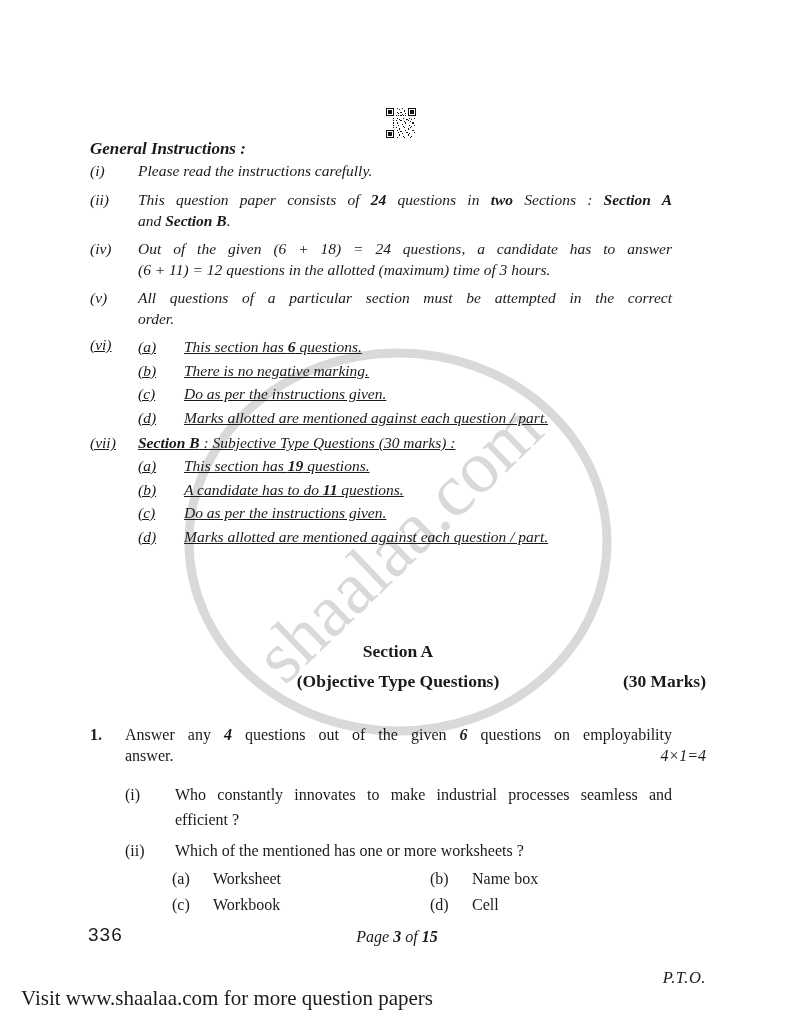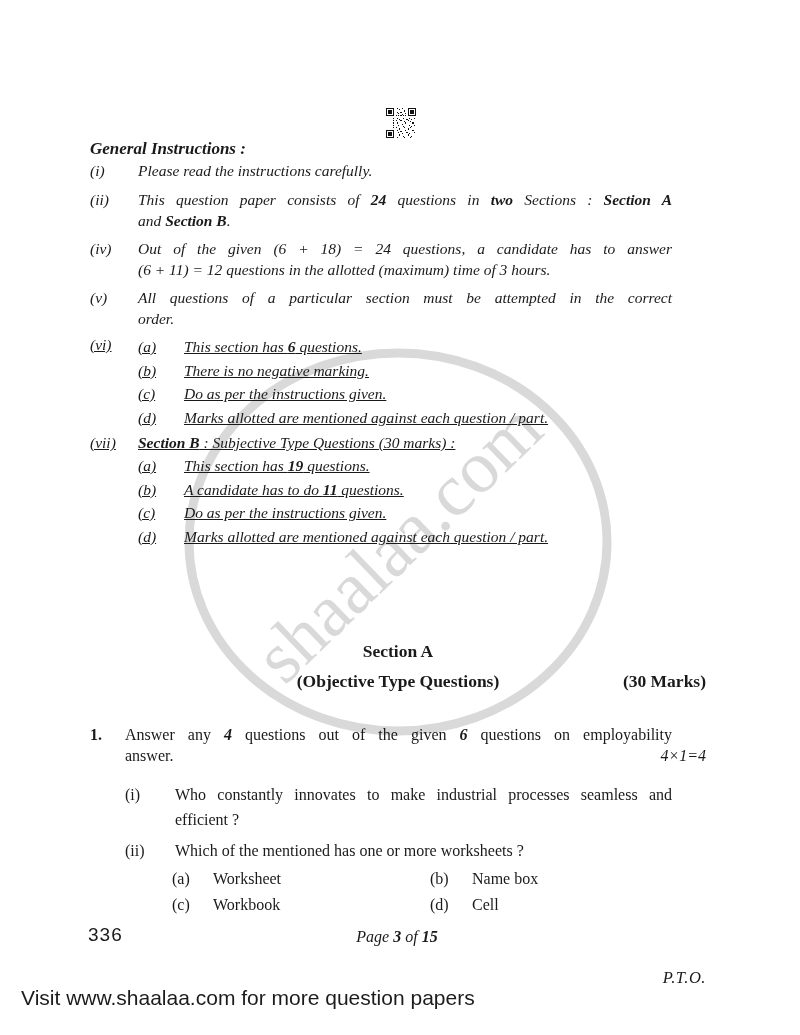--- a/index.html
+++ b/index.html
@@ -66,21 +66,21 @@
   .footer-code {
     position: absolute; left: 0; top: 1px;
     font-family: "Liberation Sans", sans-serif; font-size: 19px; letter-spacing: 1px; text-align: center;
   }
   .footer-page { position: absolute; left: 0; right: 0; top: 5px; text-align: center; font-style: italic; font-size: 16px; }
   .footer-pto { position: absolute; right: 0; top: 1px; font-style: italic; font-size: 16.5px; letter-spacing: 0.5px; margin-top: 44px; }
 
   
   .banner {
     position: absolute; left: 21px; top: 986px;
-    font-family: Liberation Sans, sans-serif; font-size: 21px; color: #1c1c1c;
+    font-family: Liberation Serif, serif; font-size: 21px; color: #1c1c1c;
   }
 </style>
 </head>
 <body>
 
 <svg id="watermark-svg" width="800" height="1035" viewBox="0 0 800 1035" aria-hidden="true">
   <ellipse cx="398" cy="542" rx="209" ry="189" fill="none" stroke="#d9d9d9" stroke-width="9"></ellipse>
   <text x="398" y="542" transform="rotate(-44 398 542)" text-anchor="middle" dominant-baseline="central" font-family="Liberation Serif, serif" font-size="74" fill="#d9d9d9">shaalaa.com</text>
 </svg>
 

